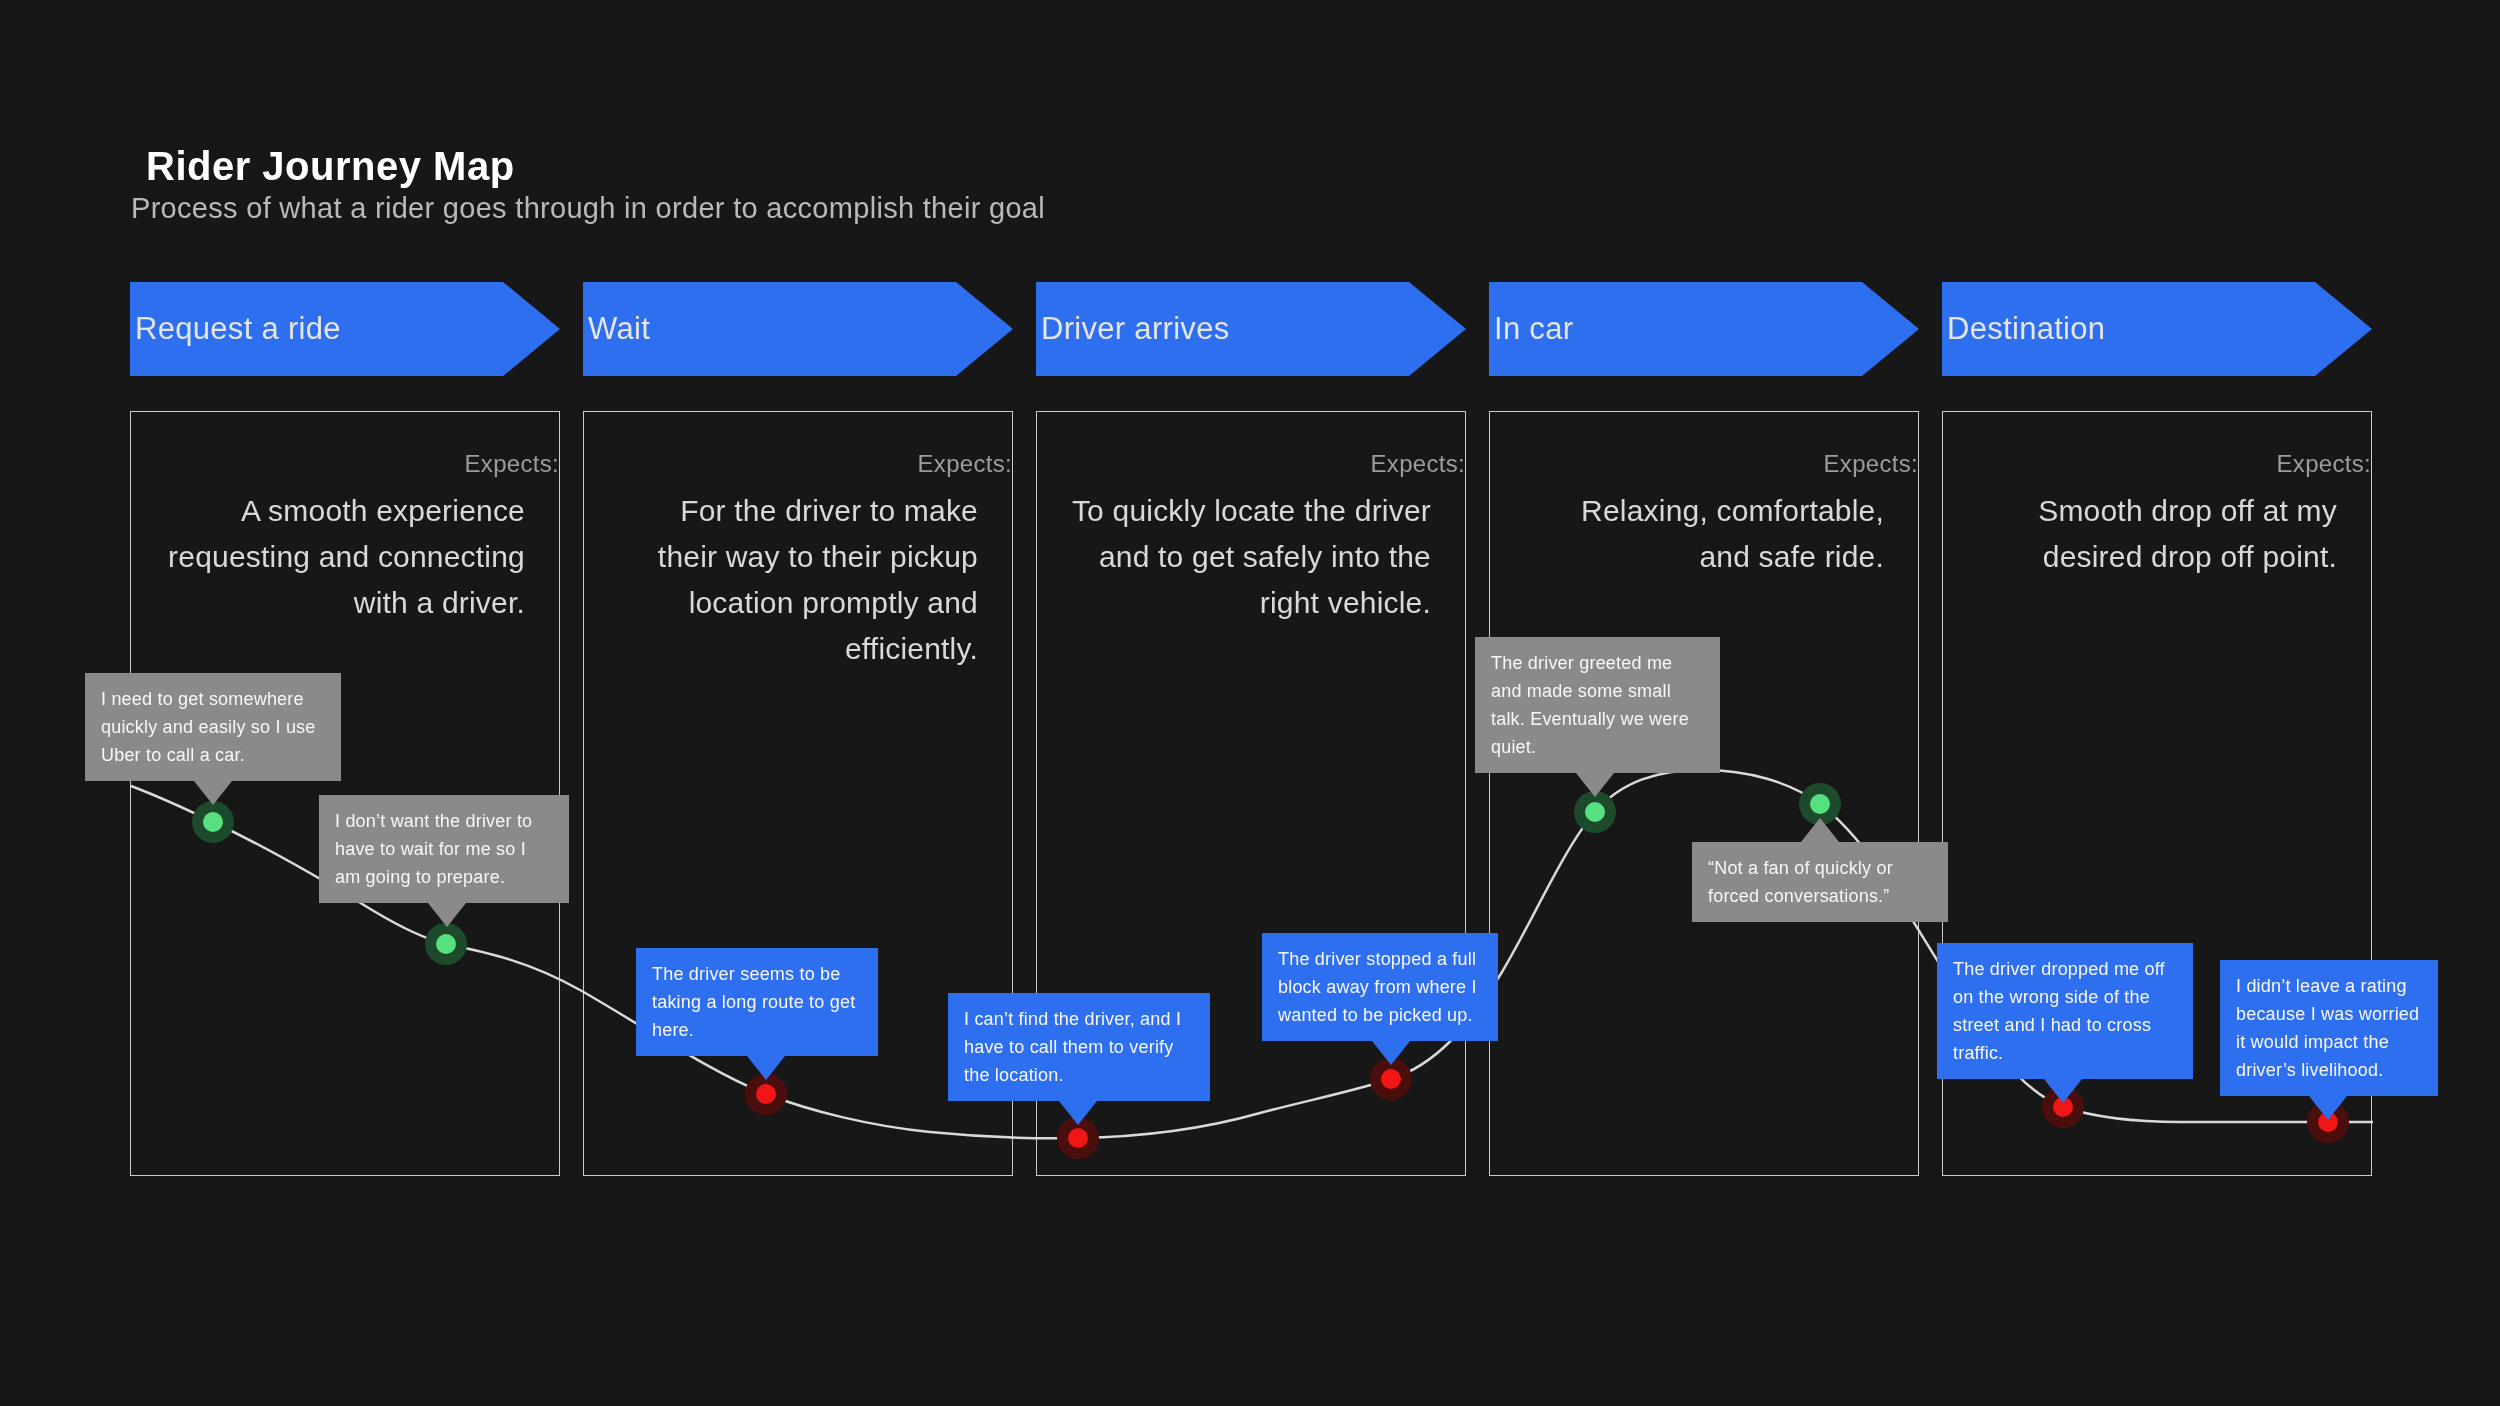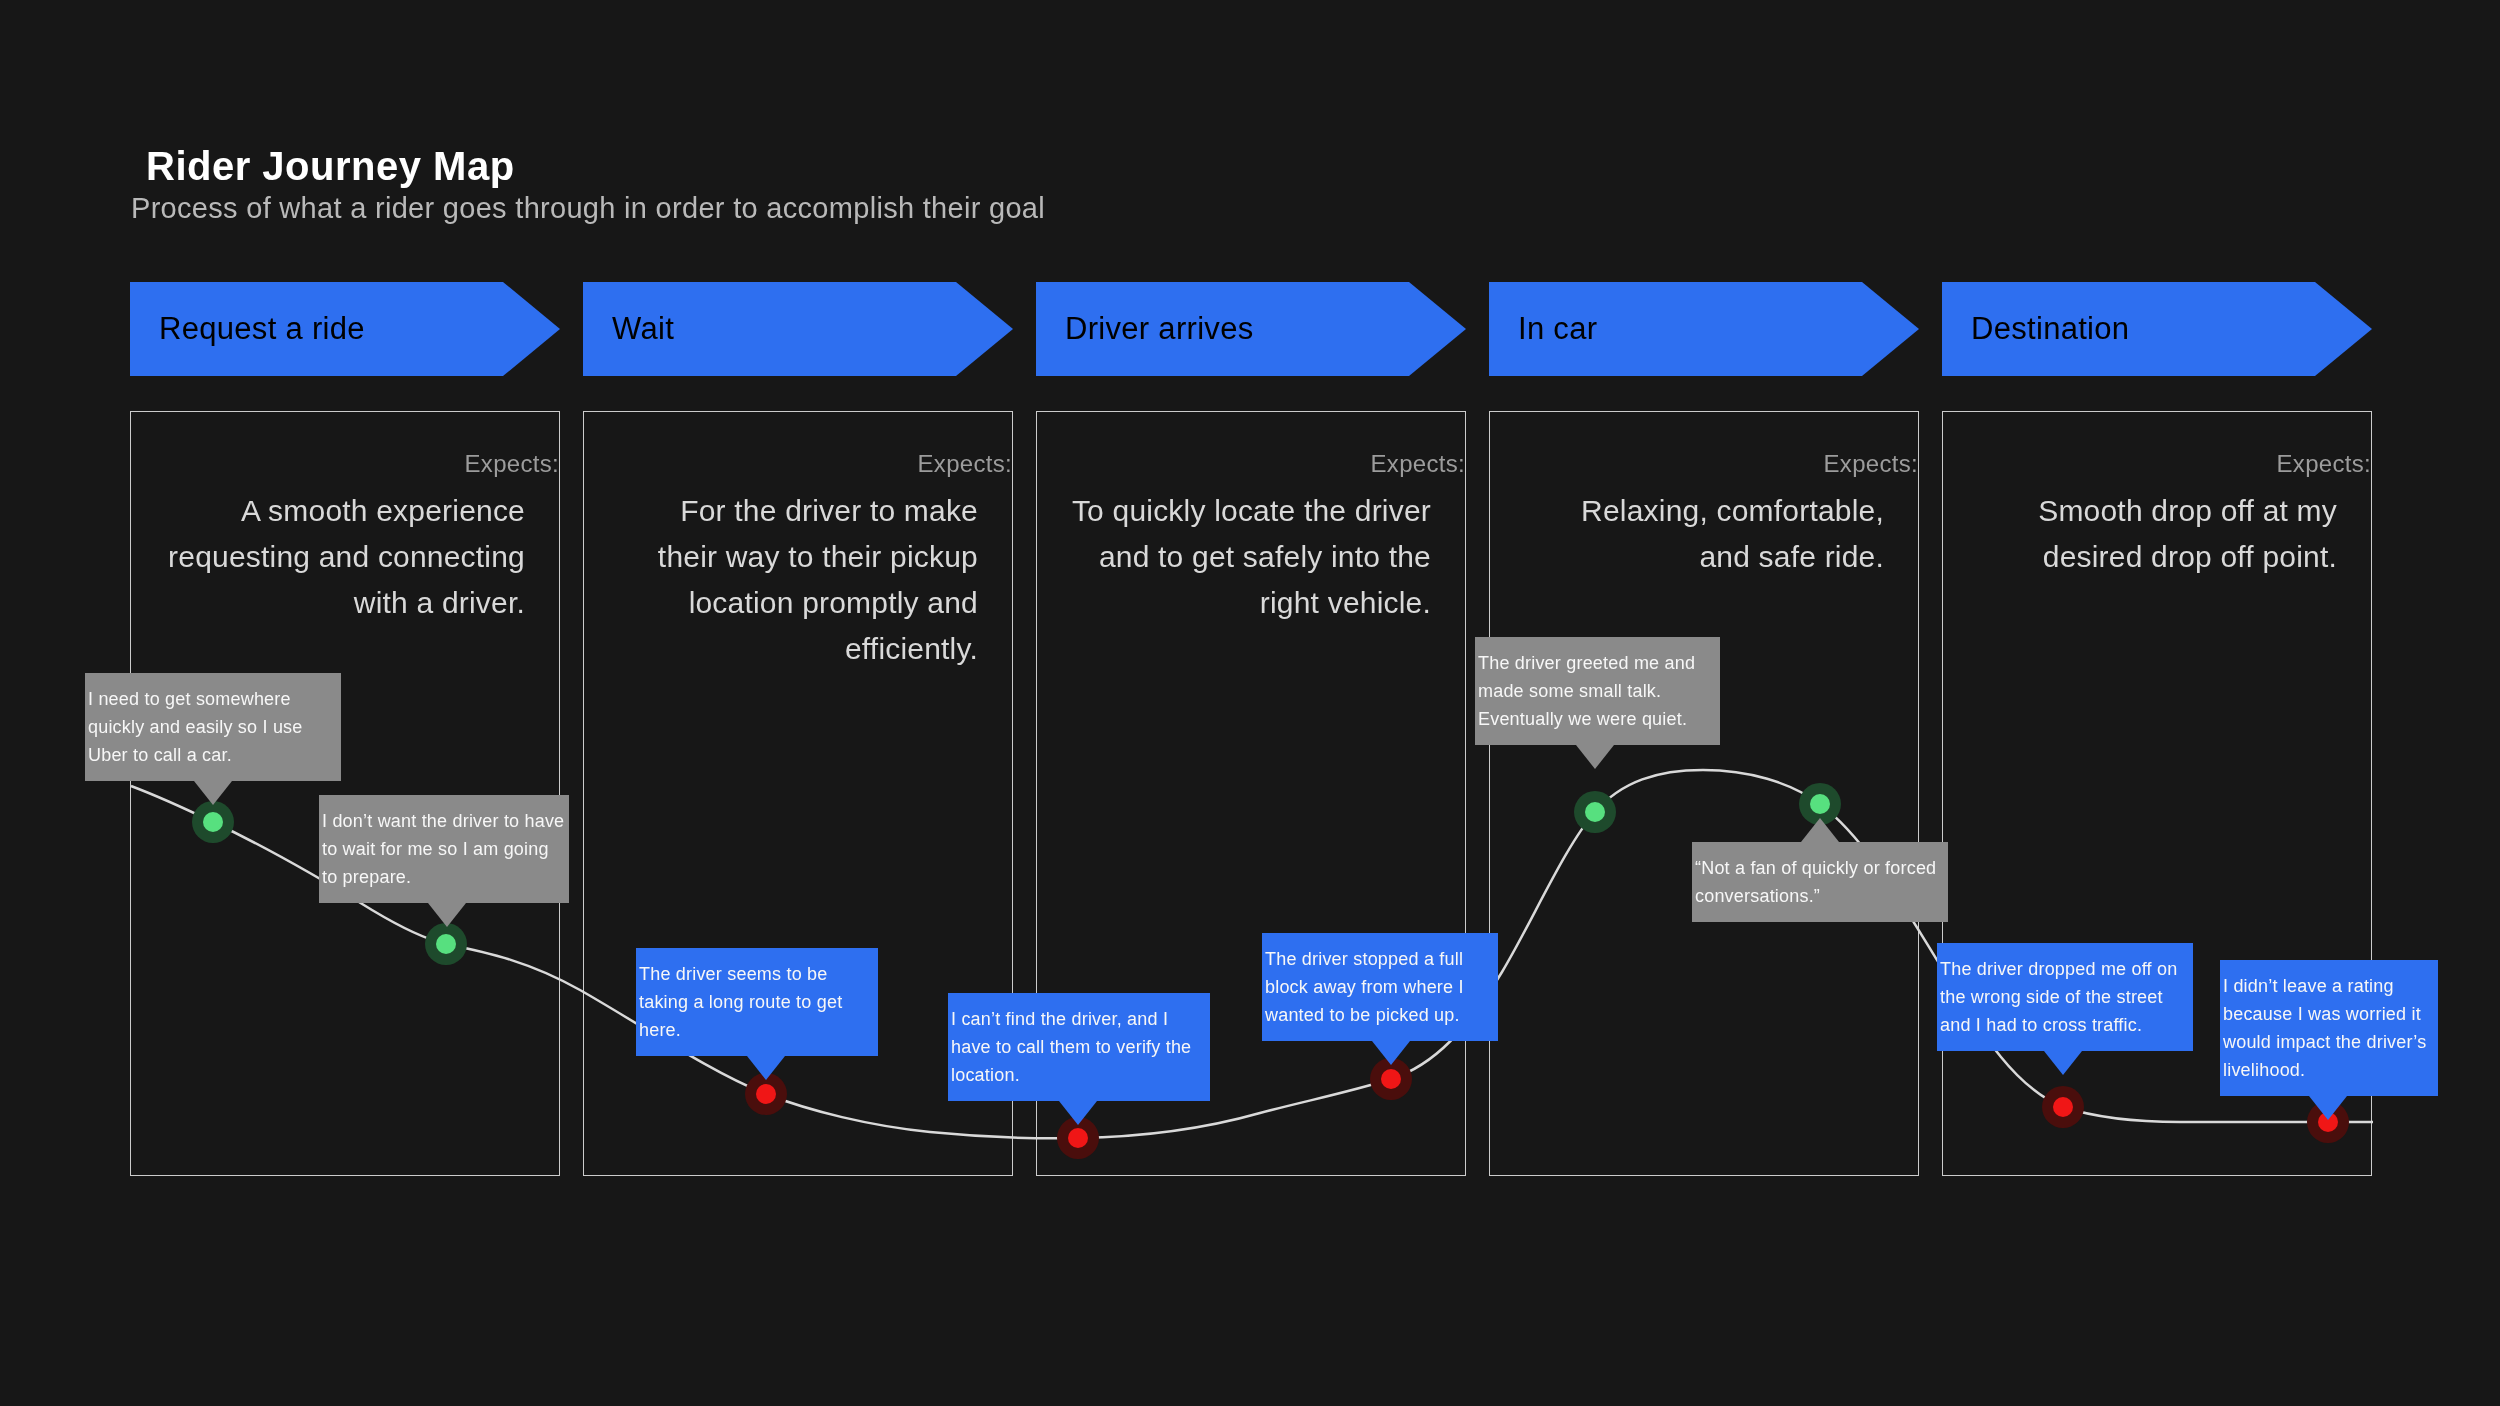--- a/index.html
+++ b/index.html
@@ -14,35 +14,35 @@
   .page-subtitle{
     position:absolute;left:131px;top:192px;margin:0;
     font-size:29px;font-weight:400;color:#b9b9b9;letter-spacing:.3px;
   }
   .stage-arrow{
     position:absolute;top:282px;width:430px;height:94px;background:#2e6ff0;
     clip-path:polygon(0 0, calc(100% - 57px) 0, 100% 50%, calc(100% - 57px) 100%, 0 100%);
     display:flex;align-items:center;
   }
   .stage-arrow .stage-label{
-    padding-left:29px;font-size:31px;font-weight:500;color:#000000;letter-spacing:.3px;
+    padding-left:5px;font-size:31px;font-weight:500;color:#e5e5e5;letter-spacing:.3px;
   }
   .stage-box{
     position:absolute;top:411px;width:430px;height:765px;
     border:1.5px solid #cccccc;box-sizing:border-box;background:transparent;text-align:right;
   }
   .expects-label{
     margin:38px 0 0 32px;font-size:24px;color:#9c9c9c;letter-spacing:.3px;
   }
   .expects-text{
     margin:10px 34px 0 32px;font-size:30px;line-height:46px;color:#d9d9d9;letter-spacing:.2px;
   }
   .journey-svg{position:absolute;left:0;top:0;width:2500px;height:1406px;}
   .callout{
-    position:absolute;box-sizing:border-box;padding:12px 3px;
+    position:absolute;box-sizing:border-box;padding:12px 16px;
     font-size:18px;line-height:28px;color:#f7f7f7;letter-spacing:.2px;
   }
   .callout.gray{background:#8a8a8a;}
   .callout.blue{background:#2e6ff0;}
   .tail{position:absolute;width:0;height:0;border-left:19px solid transparent;border-right:19px solid transparent;}
   .tail.down{bottom:-24px;border-top:24px solid #8a8a8a;}
   .tail.up{top:-24px;border-bottom:24px solid #8a8a8a;}
   .blue .tail.down{border-top-color:#2e6ff0;}
 </style>
 </head>

